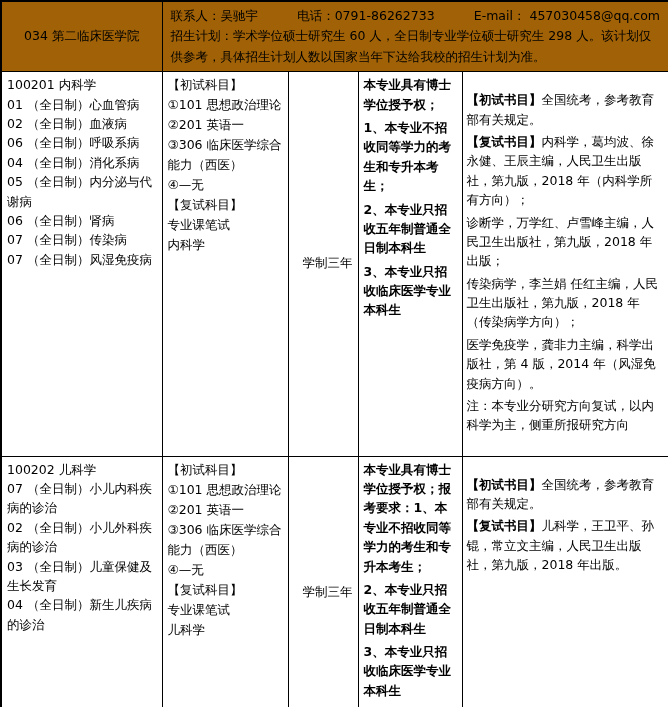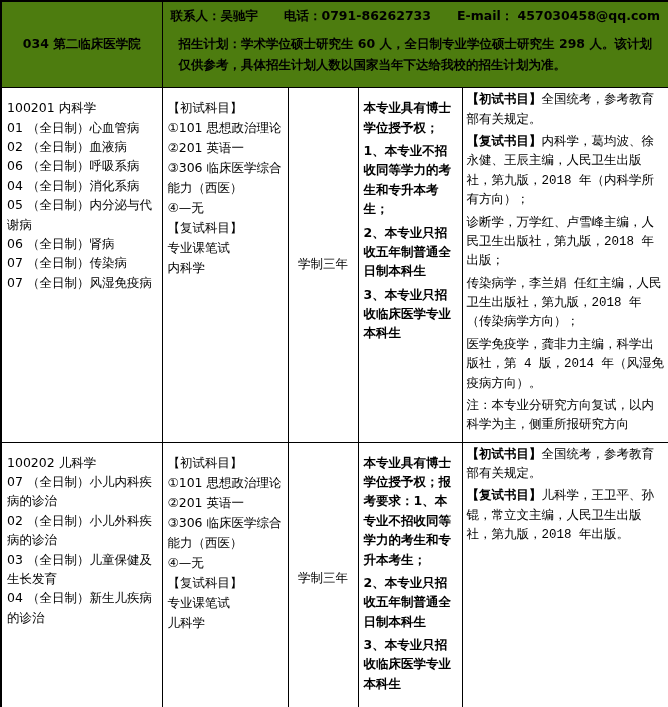--- a/index.html
+++ b/index.html
@@ -9,54 +9,53 @@
     width:668px;
   }
   table.doc{
     border-collapse:collapse;
     table-layout:fixed;
     width:668px;
     border:2px solid #000;
   }
   .doc th,.doc td{
     border:1px solid #000;
-    padding:10px 5px;
+    padding:3px 5px;
     vertical-align:top;
     overflow:hidden;
     word-break:break-all;
   }
   .doc th{
     text-align:center;
     vertical-align:middle;
     font-weight:bold;
     line-height:1.45;
     padding:2px 3px;
   }
   tr.college-row td{
-    background:#4d7c0f;
-    font-weight:bold;
+    background:#a16207;
   }
   td.college-cell{
     text-align:center;
     vertical-align:middle;
   }
   td.contact-cell{padding:4px 8px;vertical-align:middle;}
   .contact-line1{display:flex;justify-content:space-between;line-height:1.6;margin:0;}
-  .plan-text{margin:8px;line-height:1.65;}
+  .plan-text{margin:0;line-height:1.65;}
   .ln{margin:0;line-height:1.55;}
   .para{margin:0 0 4px 0;line-height:1.55;font-weight:bold;}
   .para:last-child{margin-bottom:0;}
   .ref-para{margin:0 0 3px 0;line-height:1.55;}
   .bold{font-weight:normal;}
   td.duration-cell{
-    text-align:center;
+    text-align:right;
     vertical-align:middle;
   }
   td.exam-cell .ln{line-height:1.6;}
-  td.ref-cell{padding:3px 4px;font-family:Liberation Mono, monospace;}
+  td.ref-cell{padding:18px 4px;}
 </style>
 </head>
 <body>
 
 <table class="doc">
   <colgroup>
     <col style="width:161px">
     <col style="width:126px">
     <col style="width:70px">
     <col style="width:104px">

